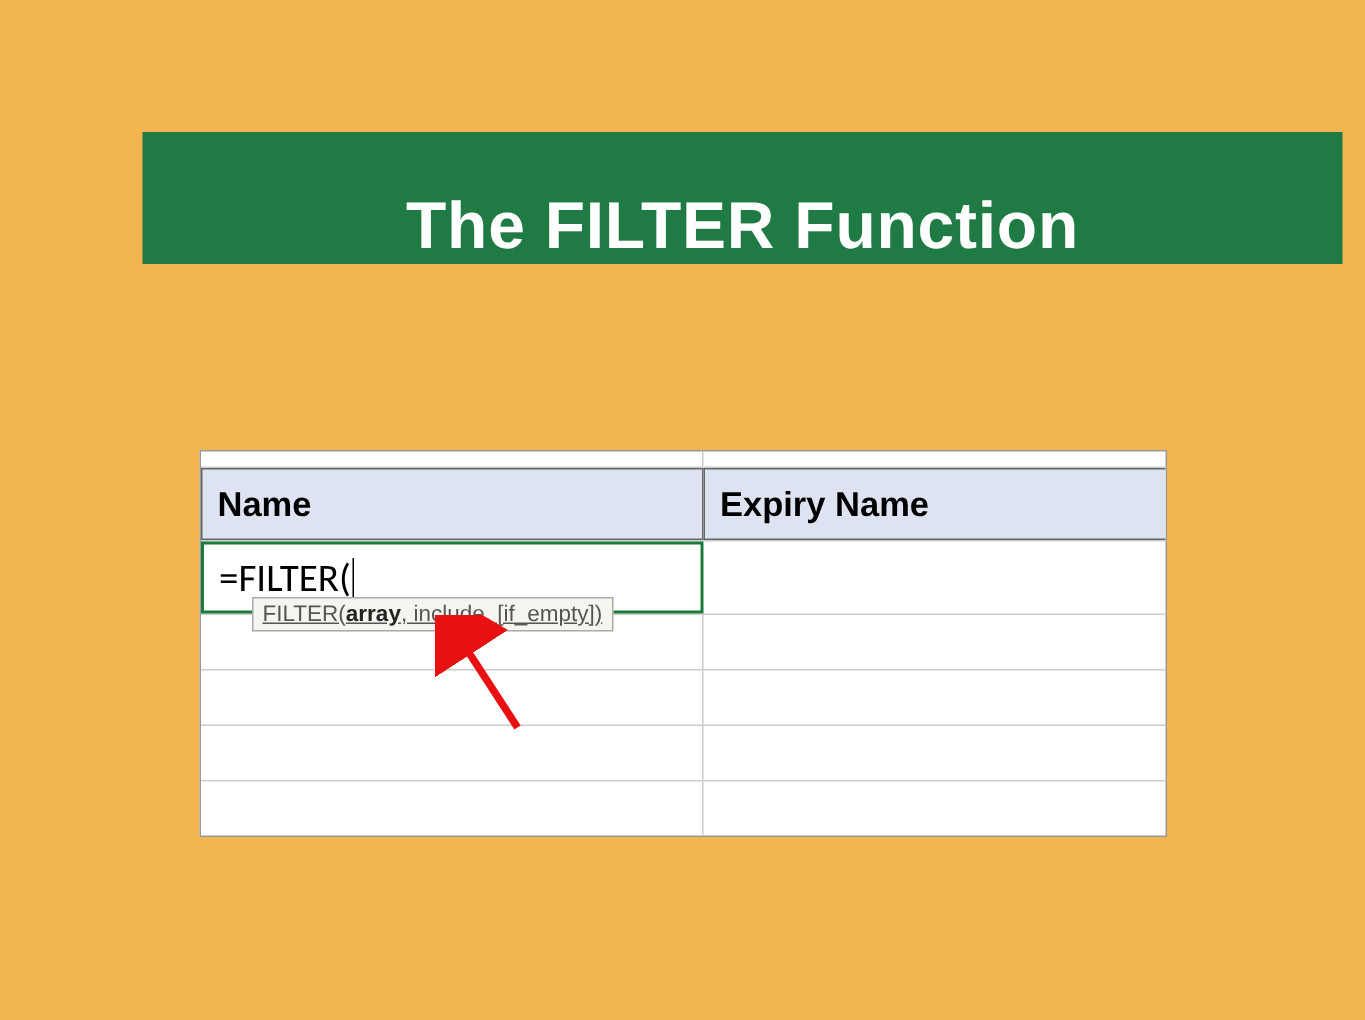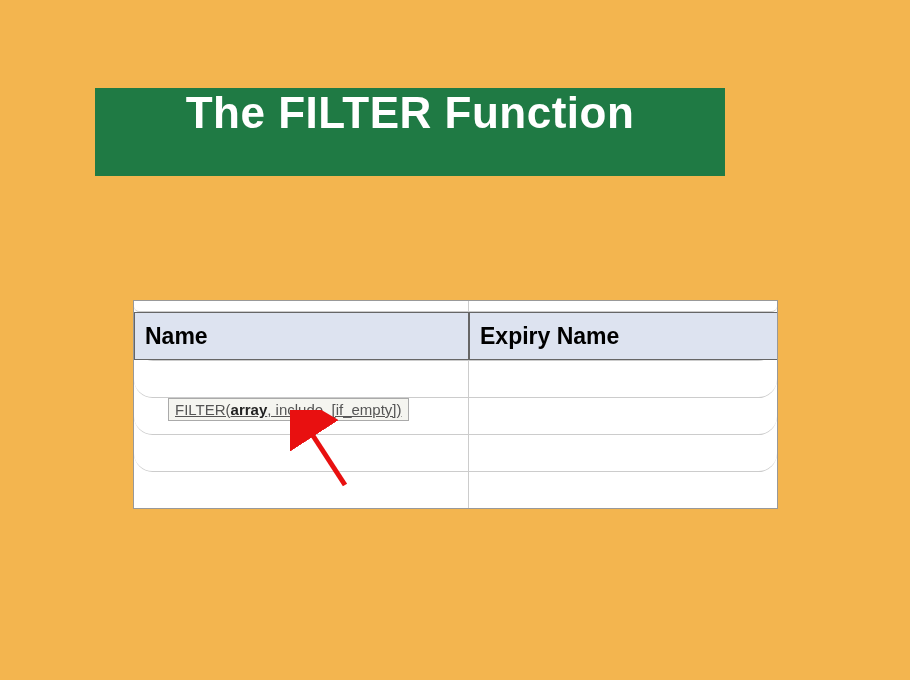--- a/index.html
+++ b/index.html
@@ -11,45 +11,44 @@
       width: 910px;
       height: 680px;
       background: #f3b54f;
       font-family: Arial, sans-serif;
       position: relative;
     }
     .title-banner {
       position: absolute;
       top: 88px;
       left: 95px;
-      width: 630px;
+      width: 800px;
       height: 88px;
       background: #1f7a44;
       display: flex;
-      align-items: flex-start;
+      align-items: flex-end;
       justify-content: center;
     }
     .title-text {
       color: #ffffff;
       font-size: 44px;
       font-weight: 700;
       letter-spacing: 0.5px;
     }
     .spreadsheet-container {
       position: absolute;
       top: 300px;
       left: 133px;
       width: 645px;
       background: #ffffff;
       border: 1px solid #999;
     }
     .grid-row {
       display: flex;
       border-bottom: 1px solid #ccc;
-      border-radius: 19px;
     }
     .grid-row:last-child {
       border-bottom: none;
     }
     .grid-cell {
       border-right: 1px solid #ccc;
       padding: 6px 10px;
       min-height: 36px;
       display: flex;
       align-items: center;
@@ -130,20 +129,27 @@
 
 <div class="spreadsheet-container">
   <div class="grid-row top-gap-row">
     <div class="grid-cell col-a"></div>
     <div class="grid-cell col-b"></div>
   </div>
   <div class="grid-row">
     <div class="grid-cell col-a header-cell">Name</div>
     <div class="grid-cell col-b header-cell">Expiry Name</div>
   </div>
+  <div class="grid-row">
+    <div class="grid-cell col-a formula-cell">
+      <span class="formula-text">=FILTER(</span>
+        <span class="cursor-line"></span>
+    </div>
+    <div class="grid-cell col-b"></div>
+  </div>
   <div class="grid-row small-row">
     <div class="grid-cell col-a"></div>
     <div class="grid-cell col-b"></div>
   </div>
   <div class="grid-row small-row">
     <div class="grid-cell col-a"></div>
     <div class="grid-cell col-b"></div>
   </div>
   <div class="grid-row small-row">
     <div class="grid-cell col-a"></div>

